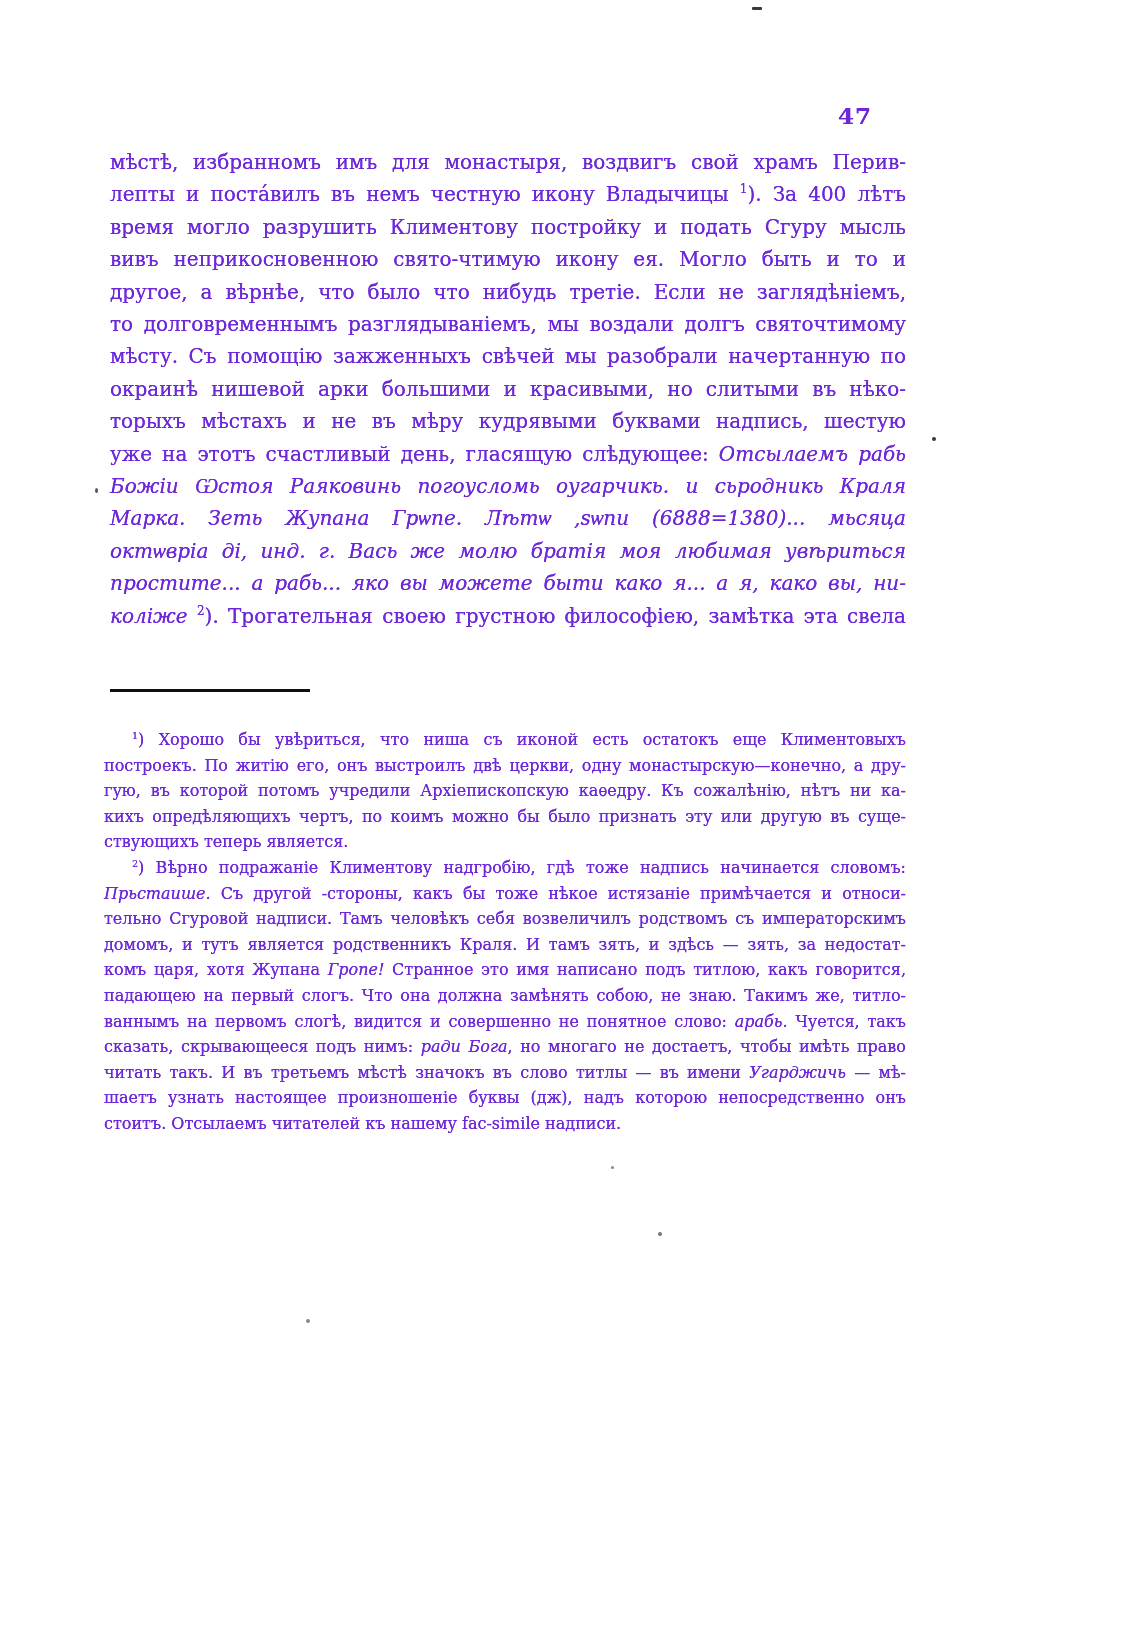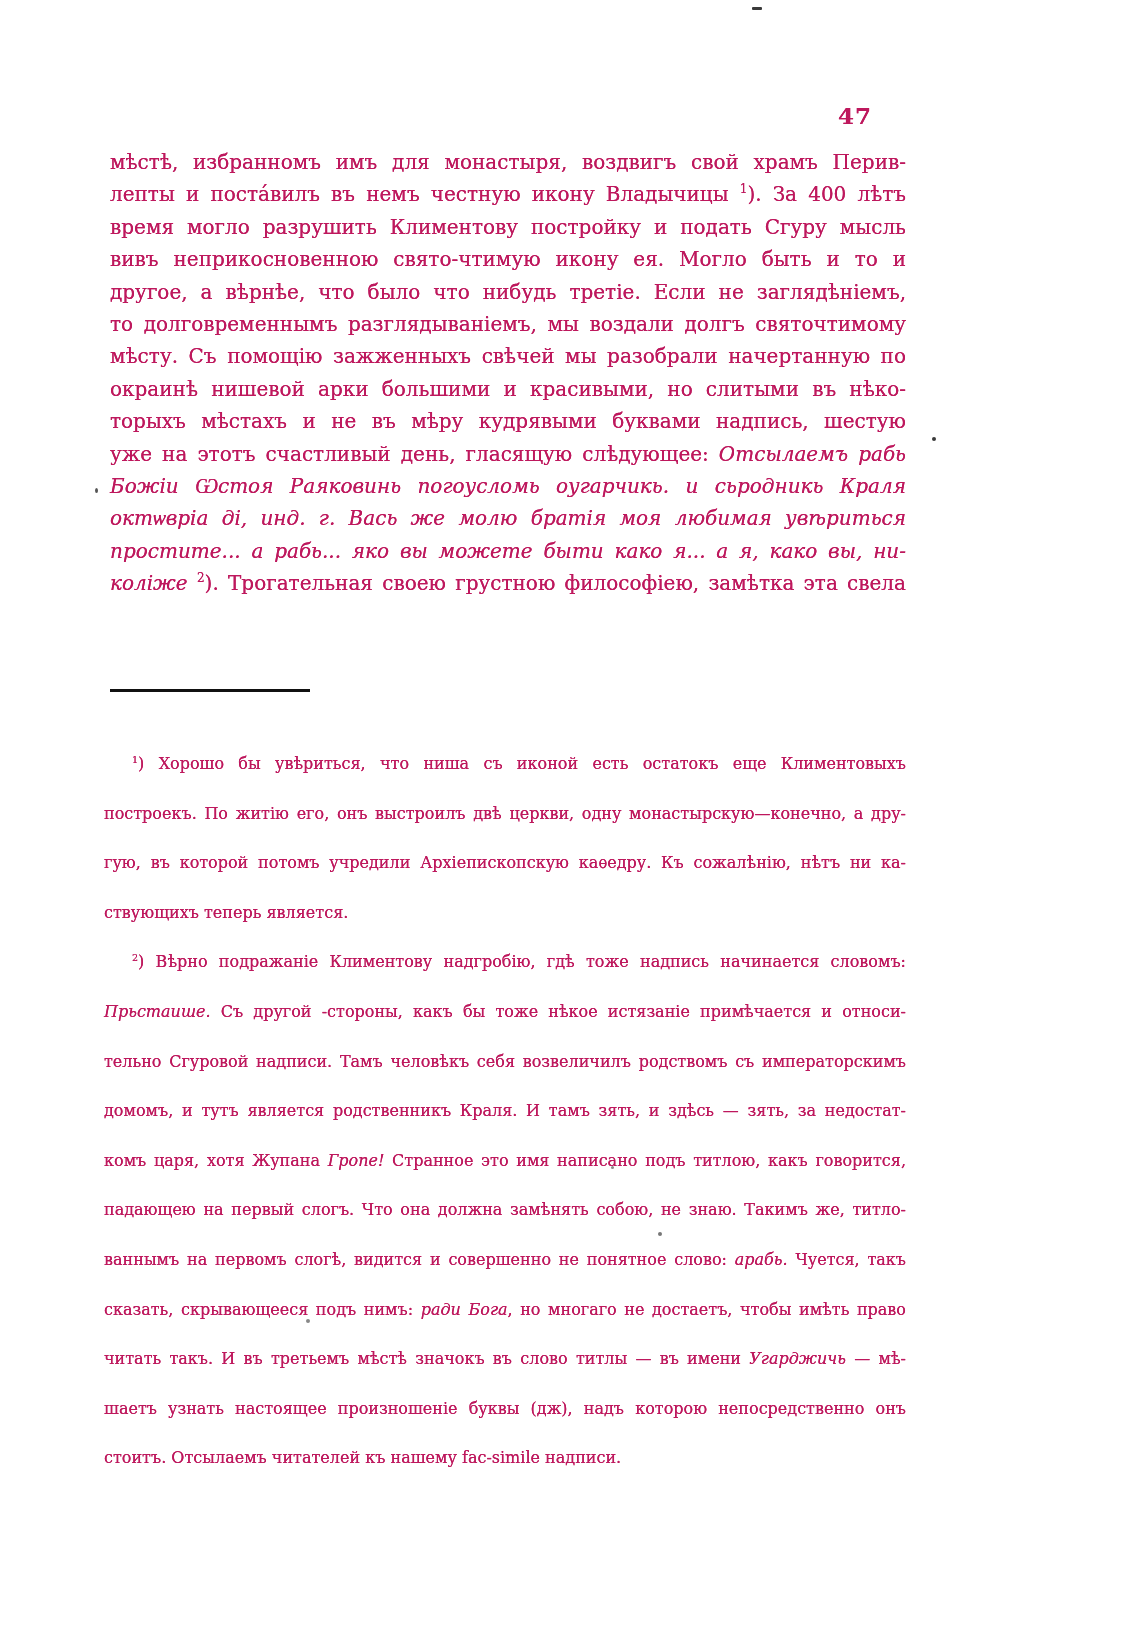--- a/index.html
+++ b/index.html
@@ -7,21 +7,21 @@
     padding: 0;
     background: #ffffff;
   }
   .page {
     position: relative;
     width: 1140px;
     height: 1580px;
     background: #ffffff;
     overflow: hidden;
     font-family: "DejaVu Serif", "Liberation Serif", serif;
-    color: #be185d;
+    color: #6d28d9;
   }
   .page-number {
     position: absolute;
     left: 838px;
     top: 102px;
     font-size: 23px;
     font-weight: bold;
     letter-spacing: 1px;
     text-shadow: 0 0 0.4px currentColor;
   }
@@ -43,21 +43,21 @@
     background: #111111;
   }
   .footnotes {
     position: absolute;
     left: 104px;
     top: 727px;
     width: 802px;
     font-size: 16px;
     text-shadow: 0 0 0.3px currentColor;
   }
-  .footnotes .line { line-height: 25.6px; margin-top: 24px; }
+  .footnotes .line { line-height: 25.6px; }
   .line {
     text-align: justify;
     text-align-last: justify;
     -moz-text-align-last: justify;
     white-space: normal;
   }
   .line.short {
     text-align-last: left;
     -moz-text-align-last: left;
   }
@@ -110,32 +110,34 @@
       <div class="line"><span class="seg-roman">лепты и поста́вилъ въ немъ честную икону Владычицы </span><span class="seg-sup">1</span><span class="seg-roman">). За 400 лѣтъ</span></div>
       <div class="line"><span class="seg-roman">время могло разрушить Климентову постройку и подать Сгуру мысль</span></div>
       <div class="line"><span class="seg-roman">вивъ неприкосновенною свято-чтимую икону ея. Могло быть и то и</span></div>
       <div class="line"><span class="seg-roman">другое, а вѣрнѣе, что было что нибудь третіе. Если не заглядѣніемъ,</span></div>
       <div class="line"><span class="seg-roman">то долговременнымъ разглядываніемъ, мы воздали долгъ святочтимому</span></div>
       <div class="line"><span class="seg-roman">мѣсту. Съ помощію зажженныхъ свѣчей мы разобрали начертанную по</span></div>
       <div class="line"><span class="seg-roman">окраинѣ нишевой арки большими и красивыми, но слитыми въ нѣко-</span></div>
       <div class="line"><span class="seg-roman">торыхъ мѣстахъ и не въ мѣру кудрявыми буквами надпись, шестую</span></div>
       <div class="line"><span class="seg-roman">уже на этотъ счастливый день, гласящую слѣдующее: </span><span class="seg-italic">Отсылаемъ рабь</span></div>
       <div class="line"><span class="seg-italic">Божіи Ѡстоя Раяковинь погоусломь оугарчикь. и сьродникь Краля</span></div>
+      <div class="line"><span class="seg-italic">Марка. Зеть Жупана Грѡпе. Лѣтѡ ,ѕѡпи (6888=1380)... мьсяца</span></div>
       <div class="line"><span class="seg-italic">октѡвріа ді, инд. г. Вась же молю братія моя любимая увѣриться</span></div>
       <div class="line"><span class="seg-italic">простите... а рабь... яко вы можете быти како я... а я, како вы, ни-</span></div>
       <div class="line"><span class="seg-italic">коліже </span><span class="seg-sup">2</span><span class="seg-roman">). Трогательная своею грустною философіею, замѣтка эта свела</span></div>
     </div>
 
   <div class="footnote-rule"></div>
 
   <div class="footnotes">
     <div class="footnote">
         <div class="line indent"><span class="seg-sup">1</span><span class="seg-roman">) Хорошо бы увѣриться, что ниша съ иконой есть остатокъ еще Климентовыхъ</span></div>
         <div class="line"><span class="seg-roman">построекъ. По житію его, онъ выстроилъ двѣ церкви, одну монастырскую—конечно, а дру-</span></div>
         <div class="line"><span class="seg-roman">гую, въ которой потомъ учредили Архіепископскую каѳедру. Къ сожалѣнію, нѣтъ ни ка-</span></div>
+        <div class="line"><span class="seg-roman">кихъ опредѣляющихъ чертъ, по коимъ можно бы было признать эту или другую въ суще-</span></div>
         <div class="line short"><span class="seg-roman">ствующихъ теперь является.</span></div>
       </div>
     <div class="footnote">
         <div class="line indent"><span class="seg-sup">2</span><span class="seg-roman">) Вѣрно подражаніе Климентову надгробію, гдѣ тоже надпись начинается словомъ:</span></div>
         <div class="line"><span class="seg-italic">Прьстаише.</span><span class="seg-roman"> Съ другой -стороны, какъ бы тоже нѣкое истязаніе примѣчается и относи-</span></div>
         <div class="line"><span class="seg-roman">тельно Сгуровой надписи. Тамъ человѣкъ себя возвеличилъ родствомъ съ императорскимъ</span></div>
         <div class="line"><span class="seg-roman">домомъ, и тутъ является родственникъ Краля. И тамъ зять, и здѣсь — зять, за недостат-</span></div>
         <div class="line"><span class="seg-roman">комъ царя, хотя Жупана </span><span class="seg-italic">Гропе!</span><span class="seg-roman"> Странное это имя написано подъ титлою, какъ говорится,</span></div>
         <div class="line"><span class="seg-roman">падающею на первый слогъ. Что она должна замѣнять собою, не знаю. Такимъ же, титло-</span></div>
         <div class="line"><span class="seg-roman">ваннымъ на первомъ слогѣ, видится и совершенно не понятное слово: </span><span class="seg-italic">арабь.</span><span class="seg-roman"> Чуется, такъ</span></div>

